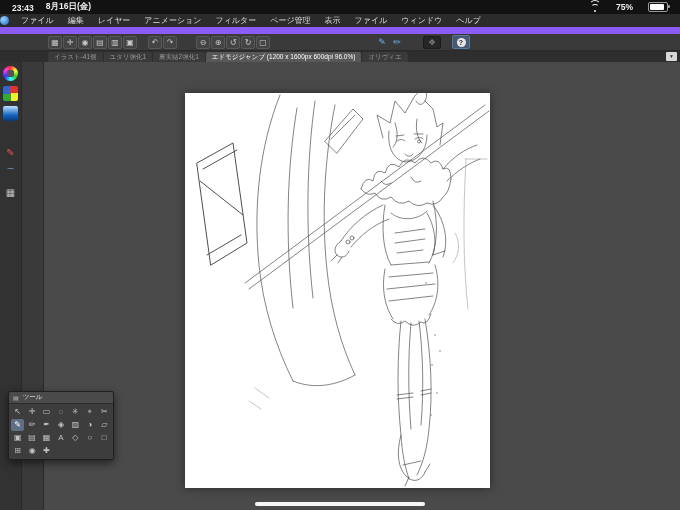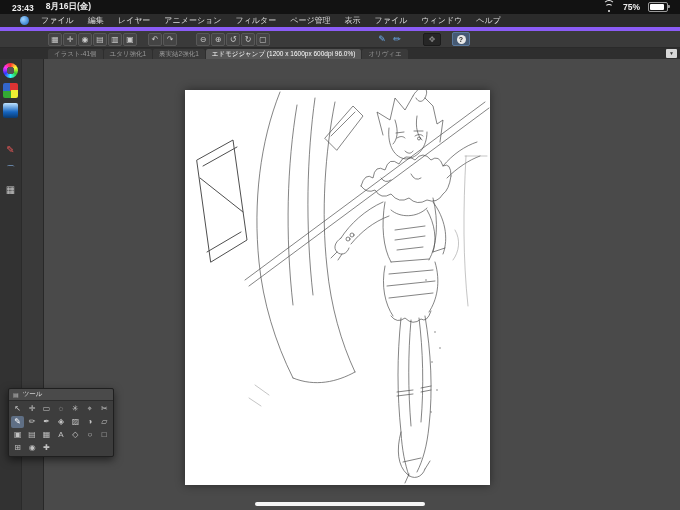--- a/index.html
+++ b/index.html
@@ -3,35 +3,35 @@
 <meta charset="utf-8">
 <style>
   html,body{margin:0;padding:0;background:#000;}
   .screen{position:relative;width:680px;height:510px;background:#4a4a4a;overflow:hidden;
           font-family:"Liberation Sans","DejaVu Sans",sans-serif;color:#ddd;}
 
   
   .status-bar{height:14px;background:#121212;color:#eee;display:flex;justify-content:space-between;
               align-items:center;padding:0 12px;font-size:8.5px;font-weight:bold;}
   .sb-left{display:flex;gap:12px;align-items:flex-end}
-  .sb-right{display:flex;gap:8px;align-items:center}
+  .sb-right{display:flex;gap:15px;align-items:center}
   .wifi{position:relative;width:11px;height:9px;display:inline-block}
   .wifi i{position:absolute;left:50%;bottom:0;transform:translateX(-50%);
           border:1.2px solid #eee;border-radius:50%;
           border-bottom-color:transparent;border-left-color:transparent;border-right-color:transparent}
   .wifi i:nth-child(1){width:10px;height:10px}
   .wifi i:nth-child(2){width:6px;height:6px}
   .wifi i:nth-child(3){width:2px;height:2px;background:#eee;border:none}
   .battery{width:18px;height:8px;border:1px solid #9a9a9a;border-radius:2px;position:relative;display:inline-block}
   .battery::after{content:"";position:absolute;right:-3px;top:2px;width:2px;height:3px;background:#9a9a9a;border-radius:0 1px 1px 0}
   .battery .level{position:absolute;left:1px;top:1px;bottom:1px;width:75%;background:#fff;border-radius:1px}
 
   
-  .menu-bar{height:13px;background:#2b2b2b;display:flex;align-items:center;padding:0 20px;
-            font-size:8px;color:#ddd;border-bottom:4px solid #8b5cf6}
+  .menu-bar{height:13px;background:#2b2b2b;display:flex;align-items:center;padding:0 0;
+            font-size:8px;color:#ddd;border-bottom:7px solid #8b5cf6}
   .app-icon{width:9px;height:9px;border-radius:50%;flex-shrink:0;
             background:radial-gradient(circle at 35% 35%,#9fd4ff,#1565c0);margin-right:5px}
   .menu-item{padding:0 7px;white-space:nowrap;cursor:default}
 
   
   .toolbar{height:16px;background:#3a3a3a;display:flex;align-items:center;padding-left:48px;gap:1px;
            border-bottom:1px solid #2a2a2a}
   .tb{width:14px;height:13px;background:#444;border:1px solid #585858;border-radius:2px;color:#c9c9c9;
       font-size:8px;line-height:11px;text-align:center;padding:0;font-family:inherit;flex-shrink:0}
   .tb.blue{color:#6db1f7;background:transparent;border-color:transparent;font-size:9px}

